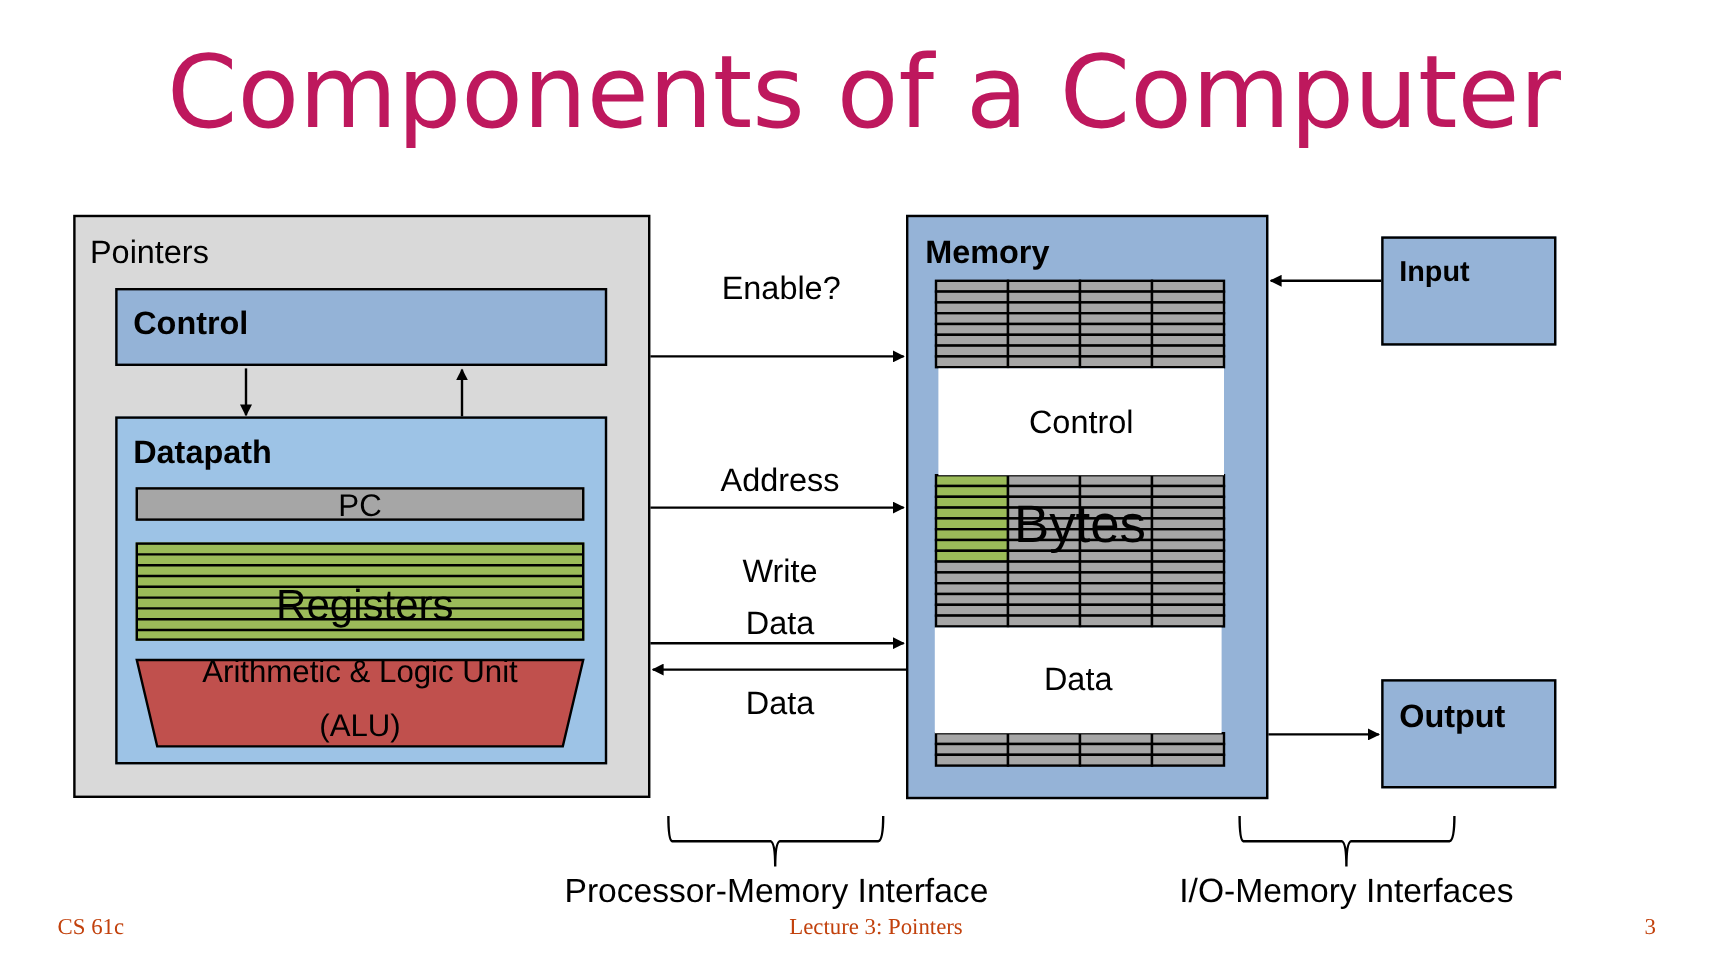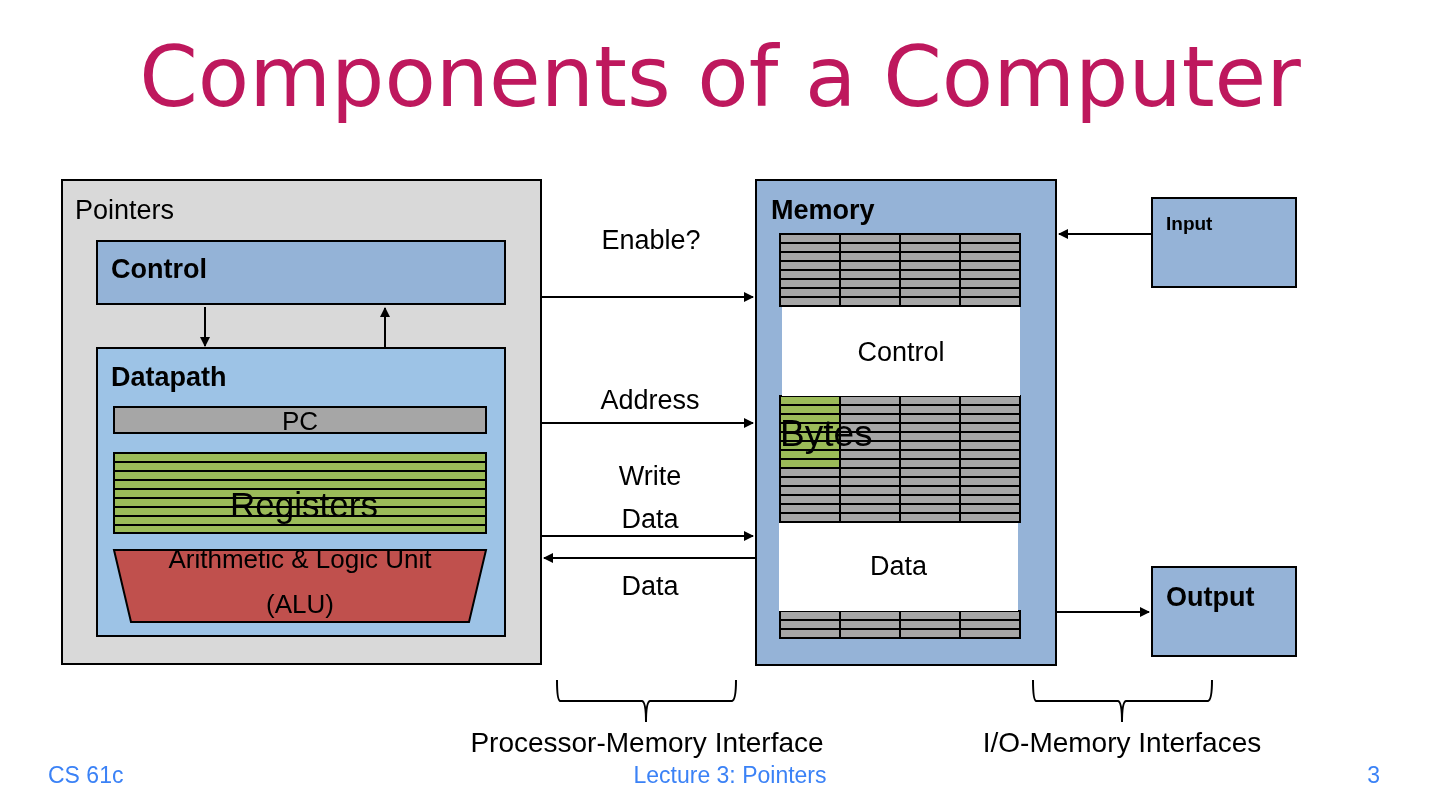--- a/index.html
+++ b/index.html
@@ -13,21 +13,21 @@
   .bold { font-weight:bold; }
   #processor { left:61px; top:179px; width:481px; height:486px; background:#d9d9d9; }
   #control { left:96px; top:240px; width:410px; height:65px; background:#94b3d7; }
   #datapath { left:96px; top:347px; width:410px; height:290px; background:#9dc3e6; }
   #pc { left:113px; top:406px; width:374px; height:28px; background:#a6a6a6; }
   #registers { left:113px; top:452px; width:374px; height:82px; background:#9bbb59; overflow:hidden; }
   #memory { left:755px; top:179px; width:302px; height:487px; background:#95b3d7; }
   #input-box { left:1151px; top:197px; width:146px; height:91px; background:#95b3d7; }
   #output-box { left:1151px; top:566px; width:146px; height:91px; background:#95b3d7; }
   .membox { position:absolute; background:#fff; }
-  .footer { position:absolute; top:762px; font-family:Liberation Sans, sans-serif; font-size:23px; color:#3b82f6; }
+  .footer { position:absolute; top:762px; font-family:Liberation Serif, serif; font-size:19px; color:#c2410c; }
   svg { position:absolute; left:0; top:0; }
 </style>
 </head>
 <body>
 
 <div id="title" class="abs">Components of a Computer</div>
 
 <div id="processor" class="box"></div>
 <div class="lbl" style="left:75px;top:195px;font-size:27px;">Pointers</div>
 
@@ -40,21 +40,21 @@
 <div id="pc" class="box"></div>
 <div class="lbl" style="left:113px;top:405px;width:374px;text-align:center;font-size:26px;line-height:32px;">PC</div>
 
 <div id="registers" class="box"></div>
 <div class="lbl" style="left:113px;top:485px;width:382px;text-align:center;font-size:35px;">Registers</div>
 
 <div id="memory" class="box"></div>
 <div class="lbl bold" style="left:771px;top:195px;font-size:27px;">Memory</div>
 
 <div id="input-box" class="box"></div>
-<div class="lbl bold" style="left:1166px;top:213px;font-size:19px;">Input</div>
+<div class="lbl bold" style="left:1166px;top:213px;font-size:24px;">Input</div>
 <div id="output-box" class="box"></div>
 <div class="lbl bold" style="left:1166px;top:582px;font-size:27px;">Output</div>
 
 <svg width="1440" height="811">
   <defs>
     <marker id="ah" markerWidth="10" markerHeight="10" refX="9" refY="5" orient="auto" markerUnits="userSpaceOnUse" viewBox="0 0 10 10">
       <path d="M0,0 L10,5 L0,10 z" fill="#000"></path>
     </marker>
   </defs>
 
@@ -185,21 +185,21 @@
   <line x1="1057" y1="612" x2="1149" y2="612" stroke="#000" stroke-width="2" marker-end="url(#ah)"></line>
 
   <path d="M557,680 Q557,700 560,701 L642,701 Q646,702 646,722 Q646,702 650,701 L732,701 Q736,700 736,680" fill="none" stroke="#000" stroke-width="2"></path>
   <path d="M1033,680 Q1033,700 1036,701 L1118,701 Q1122,702 1122,722 Q1122,702 1126,701 L1208,701 Q1212,700 1212,680" fill="none" stroke="#000" stroke-width="2"></path>
 </svg>
 
 <div class="membox" style="left:782px;top:307px;width:238px;height:89px;"></div>
 <div class="lbl" style="left:782px;top:337px;width:238px;text-align:center;font-size:27px;">Control</div>
 <div class="membox" style="left:779px;top:523px;width:239px;height:88px;"></div>
 <div class="lbl" style="left:779px;top:551px;width:239px;text-align:center;font-size:27px;">Data</div>
-<div class="lbl" style="left:780px;top:413px;width:240px;font-size:37px;">Bytes</div>
+<div class="lbl" style="left:780px;top:413px;width:240px;text-align:center;font-size:44px;">Bytes</div>
 
 <div class="lbl" style="left:113px;top:544px;width:374px;text-align:center;font-size:26px;">Arithmetic &amp; Logic Unit</div>
 <div class="lbl" style="left:113px;top:589px;width:374px;text-align:center;font-size:26px;">(ALU)</div>
 
 <div class="lbl" style="left:546px;top:219px;width:210px;text-align:center;font-size:27px;line-height:42px;">
   <div>Enable?</div>
 </div>
 <div class="lbl" style="left:545px;top:385px;width:210px;text-align:center;font-size:27px;">Address</div>
 <div class="lbl" style="left:545px;top:455px;width:210px;text-align:center;font-size:27px;line-height:43px;">
   <div>Write</div>

